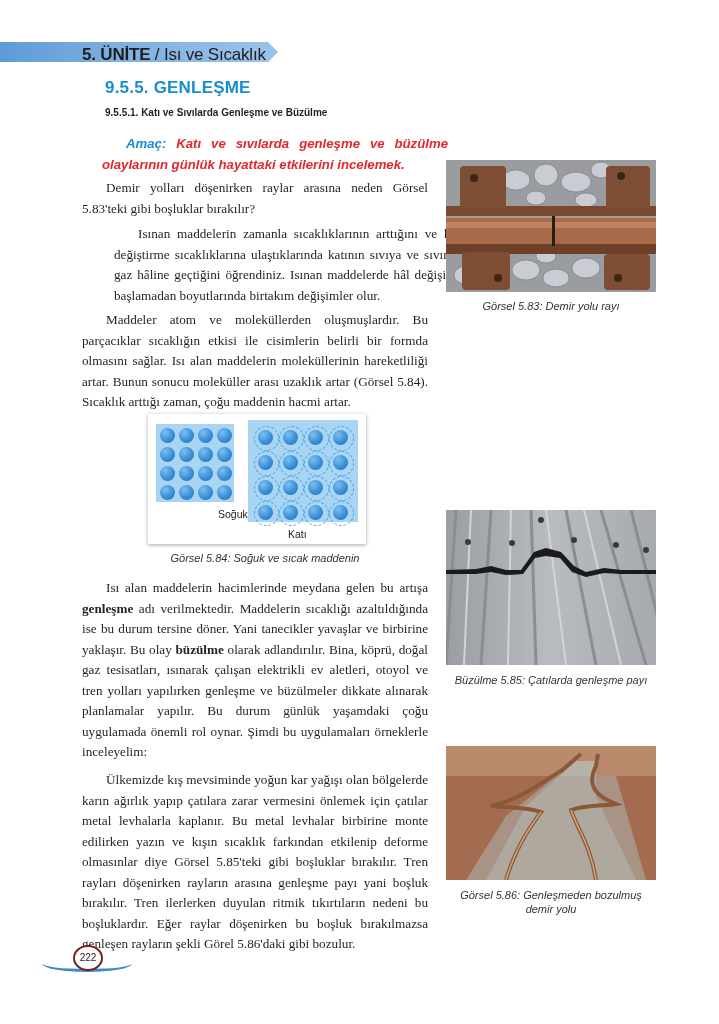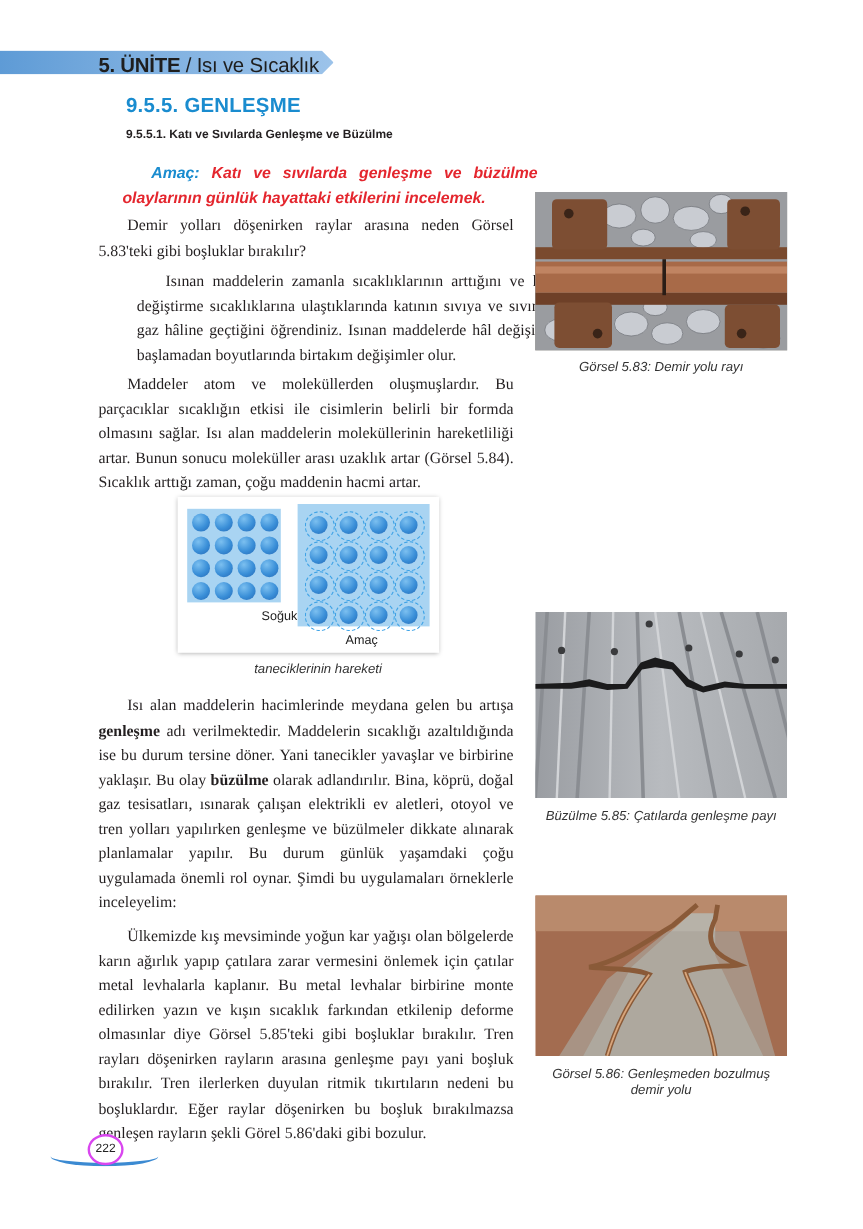--- a/index.html
+++ b/index.html
@@ -19,21 +19,21 @@
   .amac .lbl { color:#1a8ccf; }
   .photo { position:absolute; overflow:hidden; }
   .caption { position:absolute; font-size:11px; font-style:italic; color:#333; text-align:center; line-height:14px; }
   .mol-frame { position:absolute; left:148px; top:414px; width:218px; height:130px; background:#fff;
                box-shadow:0 1px 4px rgba(0,0,0,0.35); }
   .mol-box { position:absolute; background:#a9d4f2; }
   .ball { position:absolute; border-radius:50%;
           background:radial-gradient(circle at 35% 30%, #7cc0f0 0%, #3a8fd8 55%, #2468b5 100%); }
   .wave { position:absolute; border:1.5px solid #3fa3e6; border-radius:50%; }
   .mol-lbl { position:absolute; font-size:10.5px; color:#222; }
-  .page-num-circle { position:absolute; left:73px; top:945px; width:26px; height:22px; border:2px solid #d946ef;
+  .page-num-circle { position:absolute; left:73px; top:945px; width:26px; height:22px; border:2px solid #7f1d1d;
                      border-radius:50%; background:#fff; font-size:10px; text-align:center; line-height:22px; color:#222; }
   .page-swoosh { position:absolute; left:42px; top:955px; width:90px; height:14px;
                  border-bottom:3px solid #3b8ad2; border-radius:0 0 60% 60%; }
 </style>
 </head>
 <body>
 
 <div class="unit-bar"></div>
 <div class="unit-label">
   <b>5. ÜNİTE</b><span> / </span><span>Isı ve Sıcaklık</span>
@@ -103,24 +103,24 @@
       <div class="wave" style="width: 23px; height: 23px; left: 81px; top: 56px; border-style: dashed;"></div>
       <div class="ball" style="width: 15px; height: 15px; left: 10px; top: 85px;"></div>
       <div class="wave" style="width: 23px; height: 23px; left: 6px; top: 81px; border-style: dashed;"></div>
       <div class="ball" style="width: 15px; height: 15px; left: 35px; top: 85px;"></div>
       <div class="wave" style="width: 23px; height: 23px; left: 31px; top: 81px; border-style: dashed;"></div>
       <div class="ball" style="width: 15px; height: 15px; left: 60px; top: 85px;"></div>
       <div class="wave" style="width: 23px; height: 23px; left: 56px; top: 81px; border-style: dashed;"></div>
       <div class="ball" style="width: 15px; height: 15px; left: 85px; top: 85px;"></div>
       <div class="wave" style="width: 23px; height: 23px; left: 81px; top: 81px; border-style: dashed;"></div>
     </div>
-  <div class="mol-lbl" style="left:140px;top:114px;">Amaç</div>
+  <div class="mol-lbl" style="left:140px;top:114px;">Katı</div>
 </div>
 <div class="caption" style="left:140px;top:551px;width:250px;">
-  <div>taneciklerinin hareketi</div>
+  <div>Görsel 5.84: Soğuk ve sıcak maddenin</div>
 </div>
 
 <div class="col" style="top:578px;">
   <p><span>Isı alan maddelerin hacimlerinde meydana gelen bu artışa </span><b>genleşme</b><span> adı verilmektedir. Maddelerin sıcaklığı azaltıldığında ise bu durum tersine döner. Yani tanecikler yavaşlar ve birbirine yaklaşır. Bu olay </span><b>büzülme</b><span> olarak adlandırılır. Bina, köprü, doğal gaz tesisatları, ısınarak çalışan elektrikli ev aletleri, otoyol ve tren yolları yapılırken genleşme ve büzülmeler dikkate alınarak planlamalar yapılır. Bu durum günlük yaşamdaki çoğu uygulamada önemli rol oynar. Şimdi bu uygulamaları örneklerle inceleyelim:</span></p>
 </div>
 <div class="col" style="top:770px;">
   <p>Ülkemizde kış mevsiminde yoğun kar yağışı olan bölgelerde karın ağırlık yapıp çatılara zarar vermesini önlemek için çatılar metal levhalarla kaplanır. Bu metal levhalar birbirine monte edilirken yazın ve kışın sıcaklık farkından etkilenip deforme olmasınlar diye Görsel 5.85'teki gibi boşluklar bırakılır. Tren rayları döşenirken rayların arasına genleşme payı yani boşluk bırakılır. Tren ilerlerken duyulan ritmik tıkırtıların nedeni bu boşluklardır. Eğer raylar döşenirken bu boşluk bırakılmazsa genleşen rayların şekli Görel 5.86'daki gibi bozulur.</p>
 </div>
 
 <div class="photo" style="left:446px;top:160px;width:210px;height:132px;background:#8d8c8a;">

